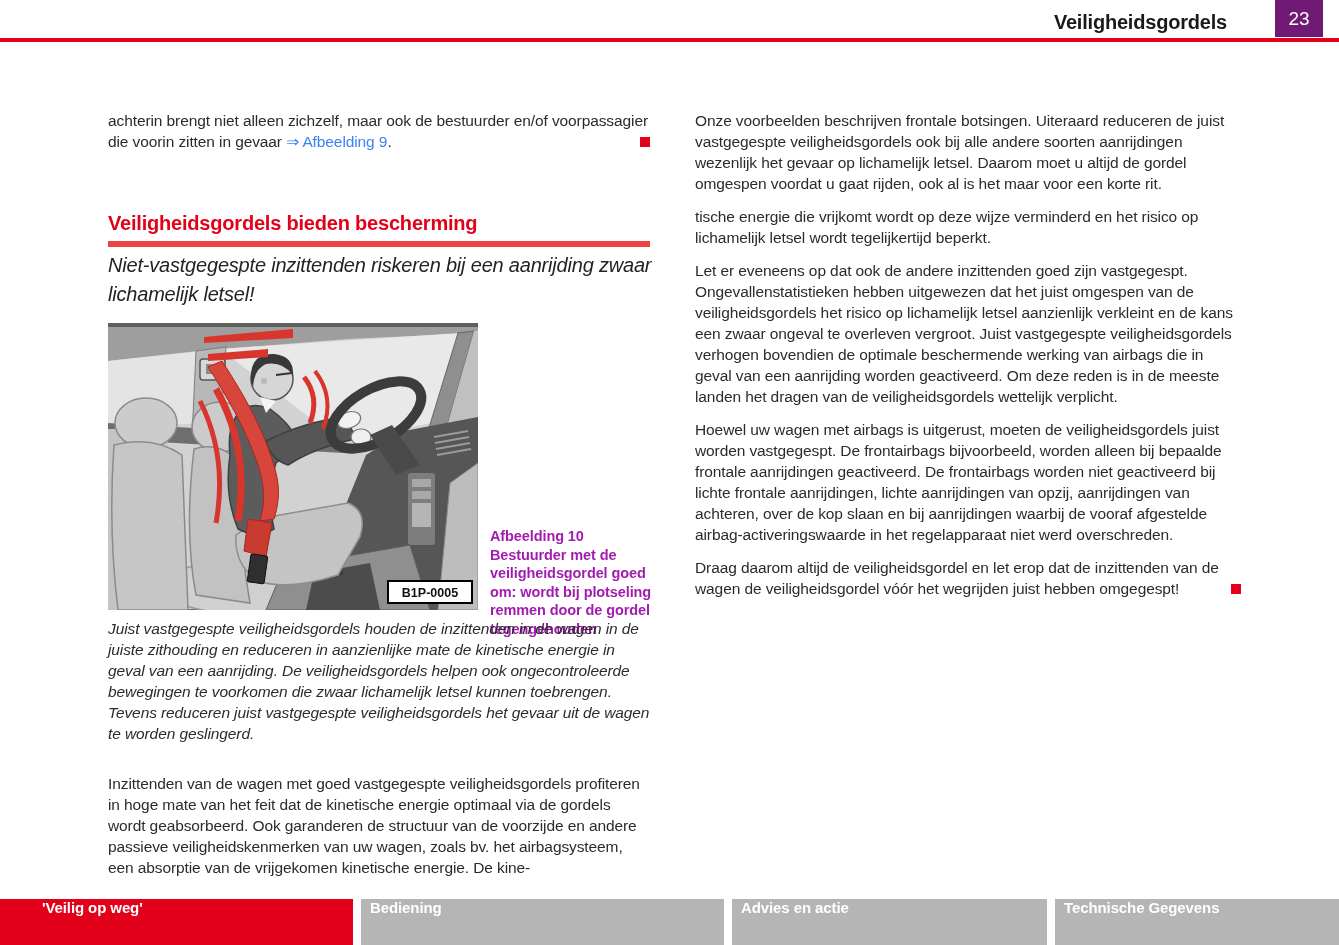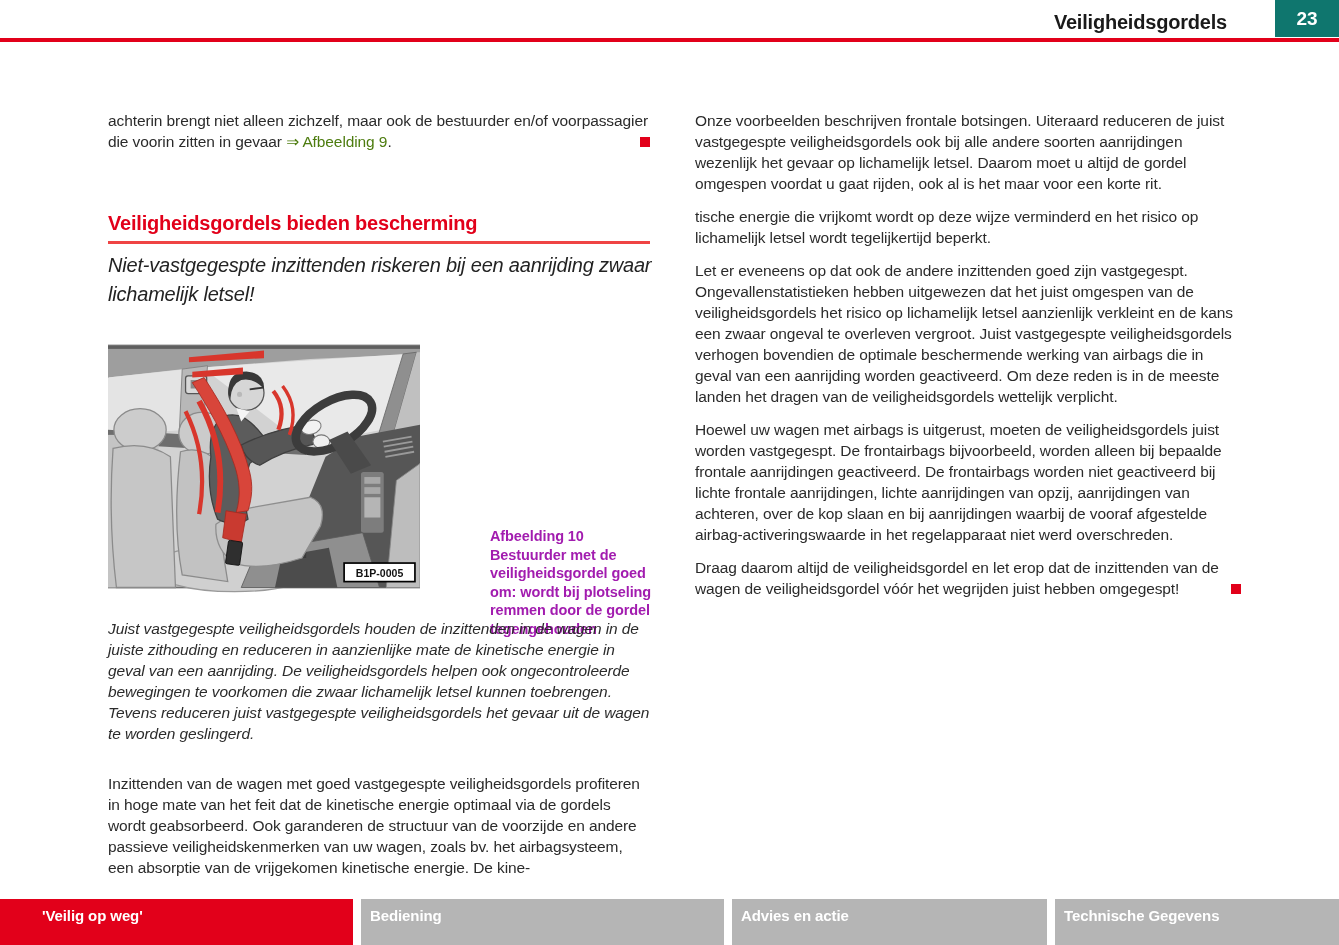--- a/index.html
+++ b/index.html
@@ -7,65 +7,65 @@
   .page {
     position:relative; width:1339px; height:945px; background:#ffffff;
     font-family:"Liberation Sans", sans-serif; color:#2b2b2b; overflow:hidden;
   }
   
   .header-title {
     position:absolute; top:11px; right:112px;
     font-size:20px; font-weight:bold; color:#1a1a1a; letter-spacing:-0.2px;margin-left:23px;
   }
   .page-num-box {
-    position:absolute; top:0; left:1275px; width:64px; height:37px;
-    background:#0f766e; color:#ffffff; font-size:19px; font-weight:bold;
+    position:absolute; top:0; left:1275px; width:48px; height:37px;
+    background:#701a75; color:#ffffff; font-size:19px; font-weight:normal;
     display:flex; align-items:center; justify-content:center;
   }
   .header-rule {
     position:absolute; top:38px; left:0; width:1339px; height:4px; background:#e2001a;
   }
   
   .body-text { font-size:15.5px; line-height:21px; letter-spacing:-0.1px; }
   .col-left  { position:absolute; left:108px; width:542px; }
   .col-right { position:absolute; left:695px; top:110px; width:546px; }
   .col-right p { margin-bottom:12px; }
-  .ref-red { color:#4d7c0f; }
+  .ref-red { color:#3b82f6; }
   .endmark {
     float:right; width:10px; height:10px; background:#e2001a;
     margin-top:6px; margin-left:6px;
   }
   .section-heading {
     position:absolute; left:108px; top:212px; width:542px;
     font-size:20px; font-weight:bold; color:#e2001a; letter-spacing:-0.2px;
-    border-bottom:3px solid #ef4444; padding-bottom:6px;
+    border-bottom:6px solid #ef4444; padding-bottom:6px;
   }
   .lead-italic {
     position:absolute; left:108px; top:251px; width:560px;
     font-size:20px; font-style:italic; line-height:29px; color:#232323; letter-spacing:-0.2px;
   }
   
   .figure-wrap {
-    position:absolute; left:108px; top:323px; width:312px; height:287px;
+    position:absolute; left:108px; top:323px; width:370px; height:287px;
   }
   .figure-wrap svg { display:block; width:100%; height:100%; }
   .figure-caption {
     position:absolute; left:490px; top:527px; width:165px;
     font-size:14.5px; font-weight:bold; color:#a21caf; line-height:18.5px; letter-spacing:-0.1px;
   }
   .para1-left { top:618px;font-style:italic; }
   .para2-left { top:773px; }
   
   .footer {
     position:absolute; left:0; bottom:0; width:1339px; height:46px;
     display:flex; gap:8px;
   }
   .footer .tab {
     height:46px; color:#ffffff; font-size:15px; font-weight:bold;
-    padding-top:8px; letter-spacing:-0.1px;
+    letter-spacing:-0.1px;
   }
   .tab-red   { width:353px; background:#e2001a; padding-left:42px; }
   .tab-gray  { background:#b5b5b5; padding-left:9px; }
   .tab-g1 { width:363px; }
   .tab-g2 { width:315px; }
   .tab-g3 { flex:1; }
 </style>
 </head>
 <body>
 

